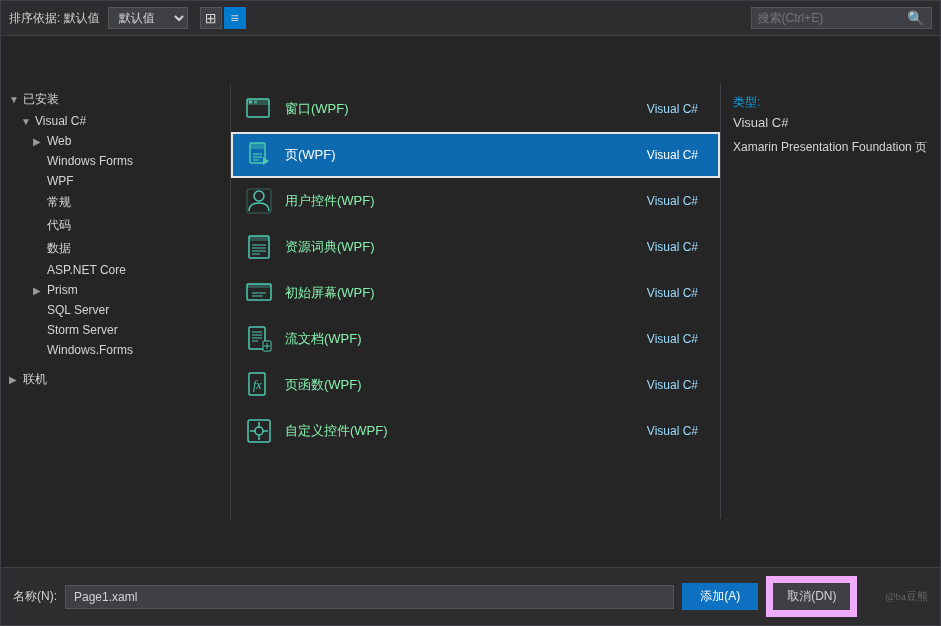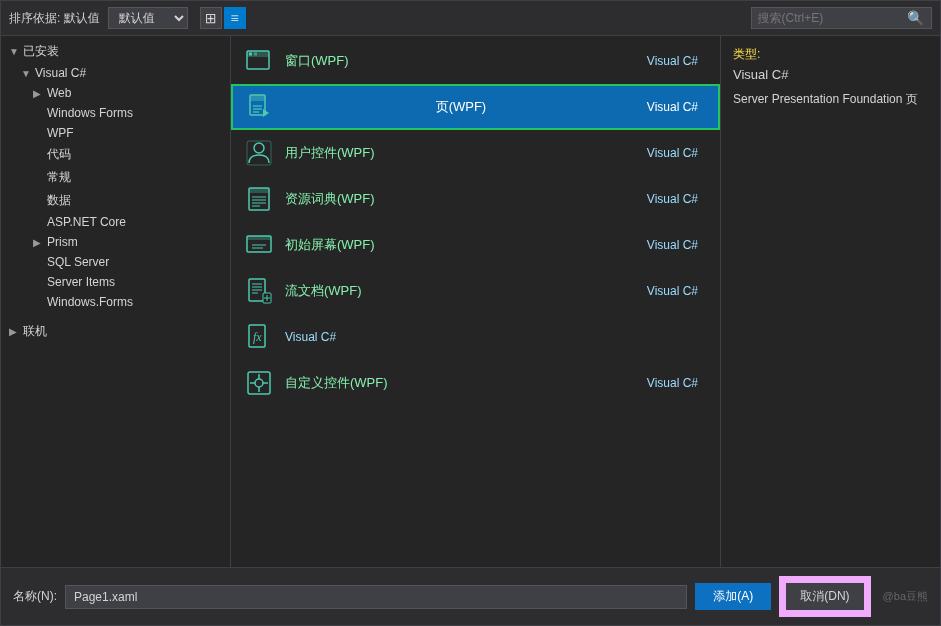--- a/index.html
+++ b/index.html
@@ -14,20 +14,21 @@
       display: flex;
       flex-direction: column;
     }
     .dialog {
       display: flex;
       flex-direction: column;
       width: 100%;
       height: 100%;
       background: #252526;
       border: 1px solid #3f3f46;
+      gap: 48px;
     }
     .top-bar {
       display: flex;
       align-items: center;
       padding: 6px 8px;
       background: #2d2d30;
       border-bottom: 1px solid #3f3f46;
       gap: 8px;
     }
     .sort-label {
@@ -127,22 +128,21 @@
     .template-item {
       display: flex;
       align-items: center;
       padding: 5px 10px;
       cursor: pointer;
       gap: 10px;
       border: 2px solid transparent;
     }
     .template-item.selected {
       background: #0e6ab0;
-      border: 2px solid #22c55e;
-      text-align: center;
+      border: 2px solid #e5e5e5;
     }
     .template-icon {
       width: 32px;
       height: 32px;
       flex-shrink: 0;
       display: flex;
       align-items: center;
       justify-content: center;
       font-size: 20px;
       text-decoration: underline;
@@ -165,21 +165,21 @@
     }
     
     .info-panel {
       width: 220px;
       background: #252526;
       border-left: 1px solid #3f3f46;
       padding: 10px 12px;
       font-size: 12px;
     }
     .info-title-label {
-      color: #fde047;
+      color: #0ea5e9;
       font-size: 12px;
       margin-bottom: 4px;
     }
     .info-type-value {
       color: #d4d4d4;
       font-size: 13px;
       margin-bottom: 8px;
     }
     .info-desc {
       color: #d4d4d4;
@@ -284,26 +284,26 @@
         <span>Windows Forms</span>
       </div>
 
       <div class="sidebar-item indent-2">
         <span class="expand-arrow">&nbsp;</span>
         <span>WPF</span>
       </div>
 
       <div class="sidebar-item indent-2">
         <span class="expand-arrow">&nbsp;</span>
+        <span>常规</span>
+      </div>
+
+      <div class="sidebar-item indent-2">
+        <span class="expand-arrow">&nbsp;</span>
         <span>代码</span>
-      </div>
-
-      <div class="sidebar-item indent-2">
-        <span class="expand-arrow">&nbsp;</span>
-        <span>常规</span>
       </div>
 
       <div class="sidebar-item indent-2">
         <span class="expand-arrow">&nbsp;</span>
         <span>数据</span>
       </div>
 
       <div class="sidebar-item indent-2">
         <span class="expand-arrow">&nbsp;</span>
         <span>ASP.NET Core</span>
@@ -314,21 +314,21 @@
         <span>Prism</span>
       </div>
 
       <div class="sidebar-item indent-2">
         <span class="expand-arrow">&nbsp;</span>
         <span>SQL Server</span>
       </div>
 
       <div class="sidebar-item indent-2">
         <span class="expand-arrow">&nbsp;</span>
-        <span>Server Items</span>
+        <span>Storm Server</span>
       </div>
 
       <div class="sidebar-item indent-2">
         <span class="expand-arrow">&nbsp;</span>
         <span>Windows.Forms</span>
       </div>
 
       <div class="sidebar-item" style="margin-top:8px;">
         <span class="expand-arrow">▶</span>
         <span>联机</span>
@@ -422,20 +422,21 @@
         <span class="template-lang">Visual C#</span>
       </div>
 
       <div class="template-item">
         <div class="template-icon icon-func">
           <svg width="28" height="28" viewBox="0 0 28 28">
             <rect x="4" y="2" width="16" height="22" rx="1" fill="none" stroke="#4ec9b0" stroke-width="1.5"></rect>
             <text x="8" y="18" font-size="12" fill="#4ec9b0" font-style="italic" font-family="serif">fx</text>
           </svg>
         </div>
+        <span class="template-name">页函数(WPF)</span>
         <span class="template-lang">Visual C#</span>
       </div>
 
       <div class="template-item">
         <div class="template-icon icon-custom">
           <svg width="28" height="28" viewBox="0 0 28 28">
             <rect x="3" y="3" width="22" height="22" rx="2" fill="none" stroke="#4ec9b0" stroke-width="1.5"></rect>
             <circle cx="14" cy="14" r="4" fill="none" stroke="#4ec9b0" stroke-width="1.5"></circle>
             <line x1="14" y1="5" x2="14" y2="10" stroke="#4ec9b0" stroke-width="1.5"></line>
             <line x1="14" y1="18" x2="14" y2="23" stroke="#4ec9b0" stroke-width="1.5"></line>
@@ -444,24 +445,24 @@
           </svg>
         </div>
         <span class="template-name">自定义控件(WPF)</span>
         <span class="template-lang">Visual C#</span>
       </div>
     </div>
 
     <div class="info-panel">
       <div class="info-title-label">类型:</div>
       <div class="info-type-value">Visual C#</div>
-      <div class="info-desc">Server Presentation Foundation 页</div>
+      <div class="info-desc">Xamarin Presentation Foundation 页</div>
     </div>
   </div>
 
   <div class="bottom-bar">
     <label class="filename-label">名称(N):</label>
     <input class="filename-input" type="text" value="Page1.xaml" style="">
     <button class="btn-add">添加(A)</button>
     <button class="btn-cancel">取消(DN)</button>
-    <span style="font-size:11px;color:#666;margin-left:4px;">@ba豆熊</span>
+    <span style="font-size:11px;color:#666;margin-left:20px;font-family:Liberation Serif, serif;">@ba豆熊</span>
   </div>
 </div>
 
 </body></html>

